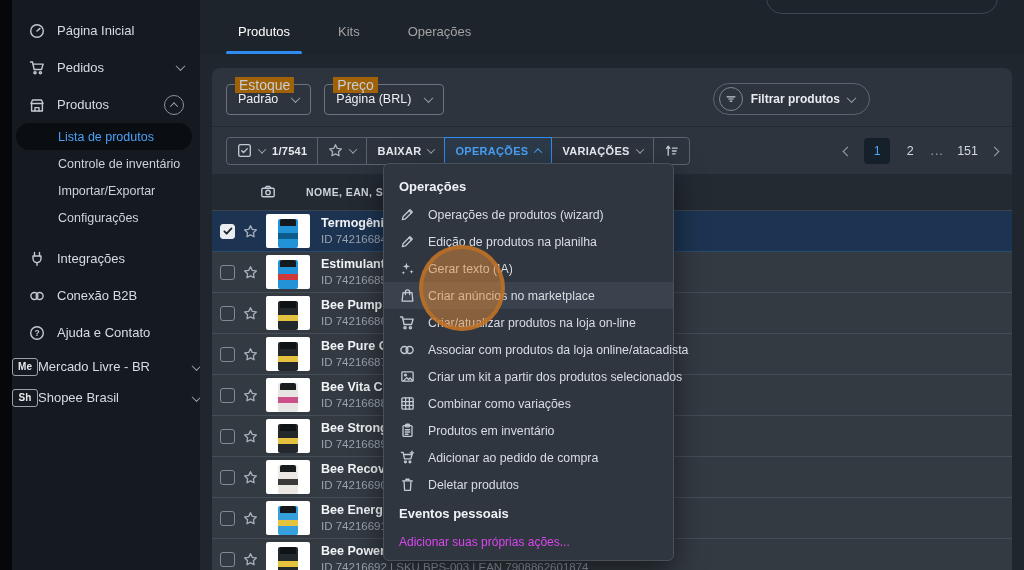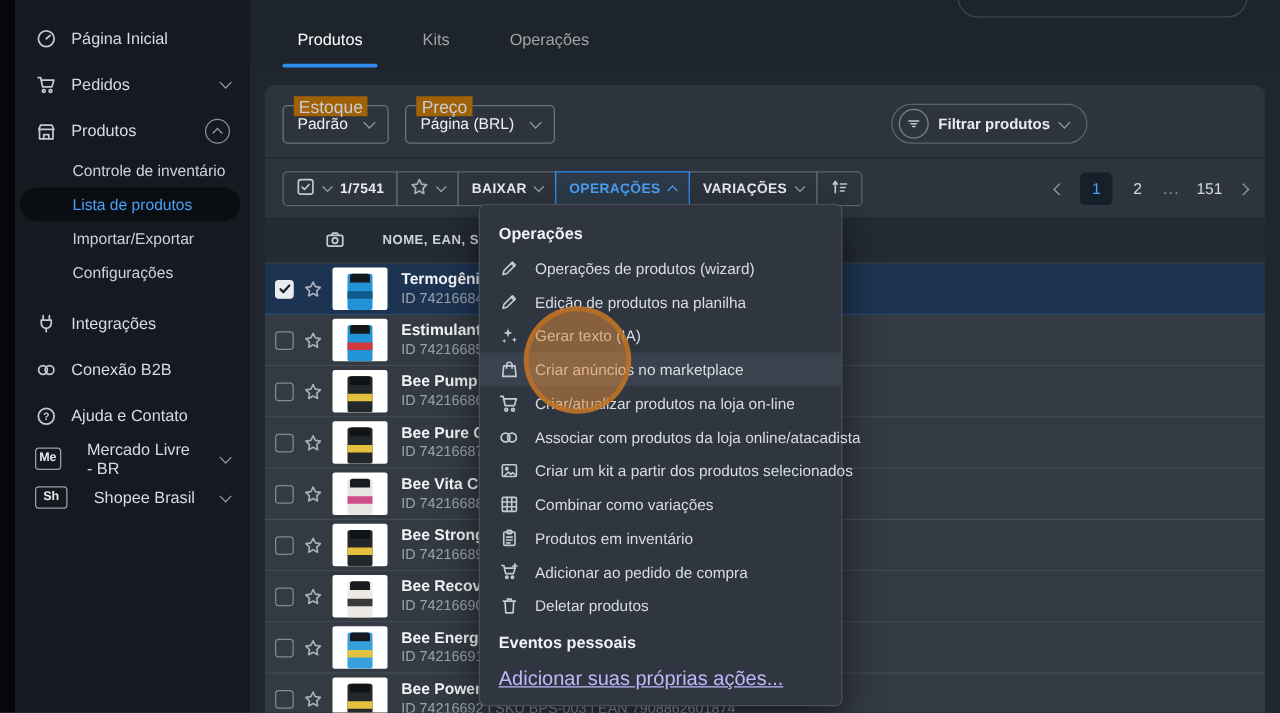--- a/index.html
+++ b/index.html
@@ -17,21 +17,21 @@
   .chev.up { transform:rotate(-135deg) translate(-1px,-1px); }
   .chev-circle { width:20px; height:20px; border:1.5px solid #8a929c; border-radius:50%; display:flex; align-items:center; justify-content:center; }
   .chev-circle .chev { width:6px; height:6px; }
   .subitem { height:27px; display:flex; align-items:center; padding-left:46px; font-size:12.5px; color:#ccd2d9; position:relative; cursor:pointer; }
   .subitem.active { background:#0a0d12; border-radius:14px; margin:0 8px 0 4px; padding-left:42px; color:#4ba1f5; }
   .beta-badge { position:absolute; top:-8px; right:24px; background:#2f9bf5; color:#fff; font-size:9.5px; font-weight:bold; padding:1.5px 7px; border-radius:3px; }
   .sb-gap { height:9px; }
   .mk-header { display:flex; align-items:center; justify-content:space-between; padding:0 16px; margin-top:18px; height:30px; }
   .mk-title { font-size:10px; letter-spacing:1.1px; color:#98a1ac; font-weight:bold; }
   .plus-circle { width:19px; height:19px; border:1.5px solid #9aa3ad; border-radius:50%; color:#b8c0c9; font-size:14px; line-height:16px; text-align:center; cursor:pointer; }
-  .mk-item { display:flex; align-items:center; gap:21px; height:31px; padding:0 16px; font-size:13px; color:#d7dce2; cursor:pointer; }
+  .mk-item { display:flex; align-items:center; gap:0; height:31px; padding:0 0; font-size:13px; color:#d7dce2; cursor:pointer; }
   .mk-badge { width:26px; height:18px; border:1px solid #99a1ab; border-radius:3px; font-size:10px; font-weight:bold; display:flex; align-items:center; justify-content:center; color:#e6eaee; }
 
   
   .main { position:absolute; left:200px; top:0; right:0; height:570px; background:#20262e; }
   .tabbar { height:54px; background:#1d242c; display:flex; align-items:flex-end; padding-left:14px; position:relative; }
   .tab { padding:0 24px 15px; font-size:13px; color:#a3a3a3; position:relative; cursor:pointer; }
   .tab.active { color:#fff; }
   .tab.active::after { content:""; position:absolute; left:12px; right:12px; bottom:0; height:3px; border-radius:2px; background:#2e8bf0; }
   .search-ghost { position:absolute; top:-18px; right:26px; width:232px; height:32px; border:1px solid #3d4650; border-radius:16px; }
   .panel { position:absolute; left:12px; right:12px; top:68px; bottom:0; background:#2d343d; border-radius:8px 8px 0 0; }
@@ -74,21 +74,21 @@
   .rowtext { line-height:1.3; white-space:nowrap; }
   .rname { font-size:12.5px; font-weight:bold; color:#f2f5f8; }
   .ridline { font-size:11.5px; color:#9aa3ae; }
 
   
   .menu { position:absolute; left:383px; top:163px; width:291px; background:#2f3640; border:1px solid #47505b; border-radius:6px; box-shadow:0 12px 30px rgba(0,0,0,.5); padding:7px 0 8px; z-index:5; }
   .menu-title { font-size:13px; font-weight:bold; color:#f0f3f6; padding:8px 15px 7px; }
   .mitem { display:flex; align-items:center; gap:13px; height:27px; padding:0 15px; font-size:12.3px; color:#d8dde3; white-space:nowrap; cursor:pointer; }
   .mitem .ic { width:16px; display:flex; justify-content:center; flex:0 0 auto; }
   .mitem.hl { background:#3a424d; }
-  .menu-link { padding:7px 15px 3px; font-size:16px; color:#c4b5fd; text-decoration:underline; cursor:pointer; white-space:nowrap; }
+  .menu-link { padding:7px 15px 3px; font-size:12px; color:#d946ef; cursor:pointer; white-space:nowrap; }
 
   .click-ind { position:absolute; left:419px; top:245px; width:86px; height:86px; border-radius:50%; z-index:6; pointer-events:none; }
 </style>
 </head>
 <body>
 
 <div class="edge-strip"></div>
 
 <nav class="sidebar">
   <div class="nav-item">
@@ -119,25 +119,25 @@
           <path d="M2.6 6.5h10.8V14H2.6z"></path>
           <path d="M2 6.5L3.5 3h9L14 6.5"></path>
           <path d="M6 14v-3.4h4V14"></path>
         </svg>
       </span>
     <span>Produtos</span>
     <span class="tail chev-circle">
         <i class="chev up"></i>
       </span>
   </div>
+  <div class="subitem active">
+    <span>Lista de produtos</span>
+  </div>
   <div class="subitem">
     <span>Controle de inventário</span>
-  </div>
-  <div class="subitem active">
-    <span>Lista de produtos</span>
   </div>
   <div class="subitem">
     <span>Importar/Exportar</span>
   </div>
   <div class="subitem">
     <span>Configurações</span>
   </div>
   <div class="sb-gap"></div>
   <div class="nav-item">
     <span class="ic">

